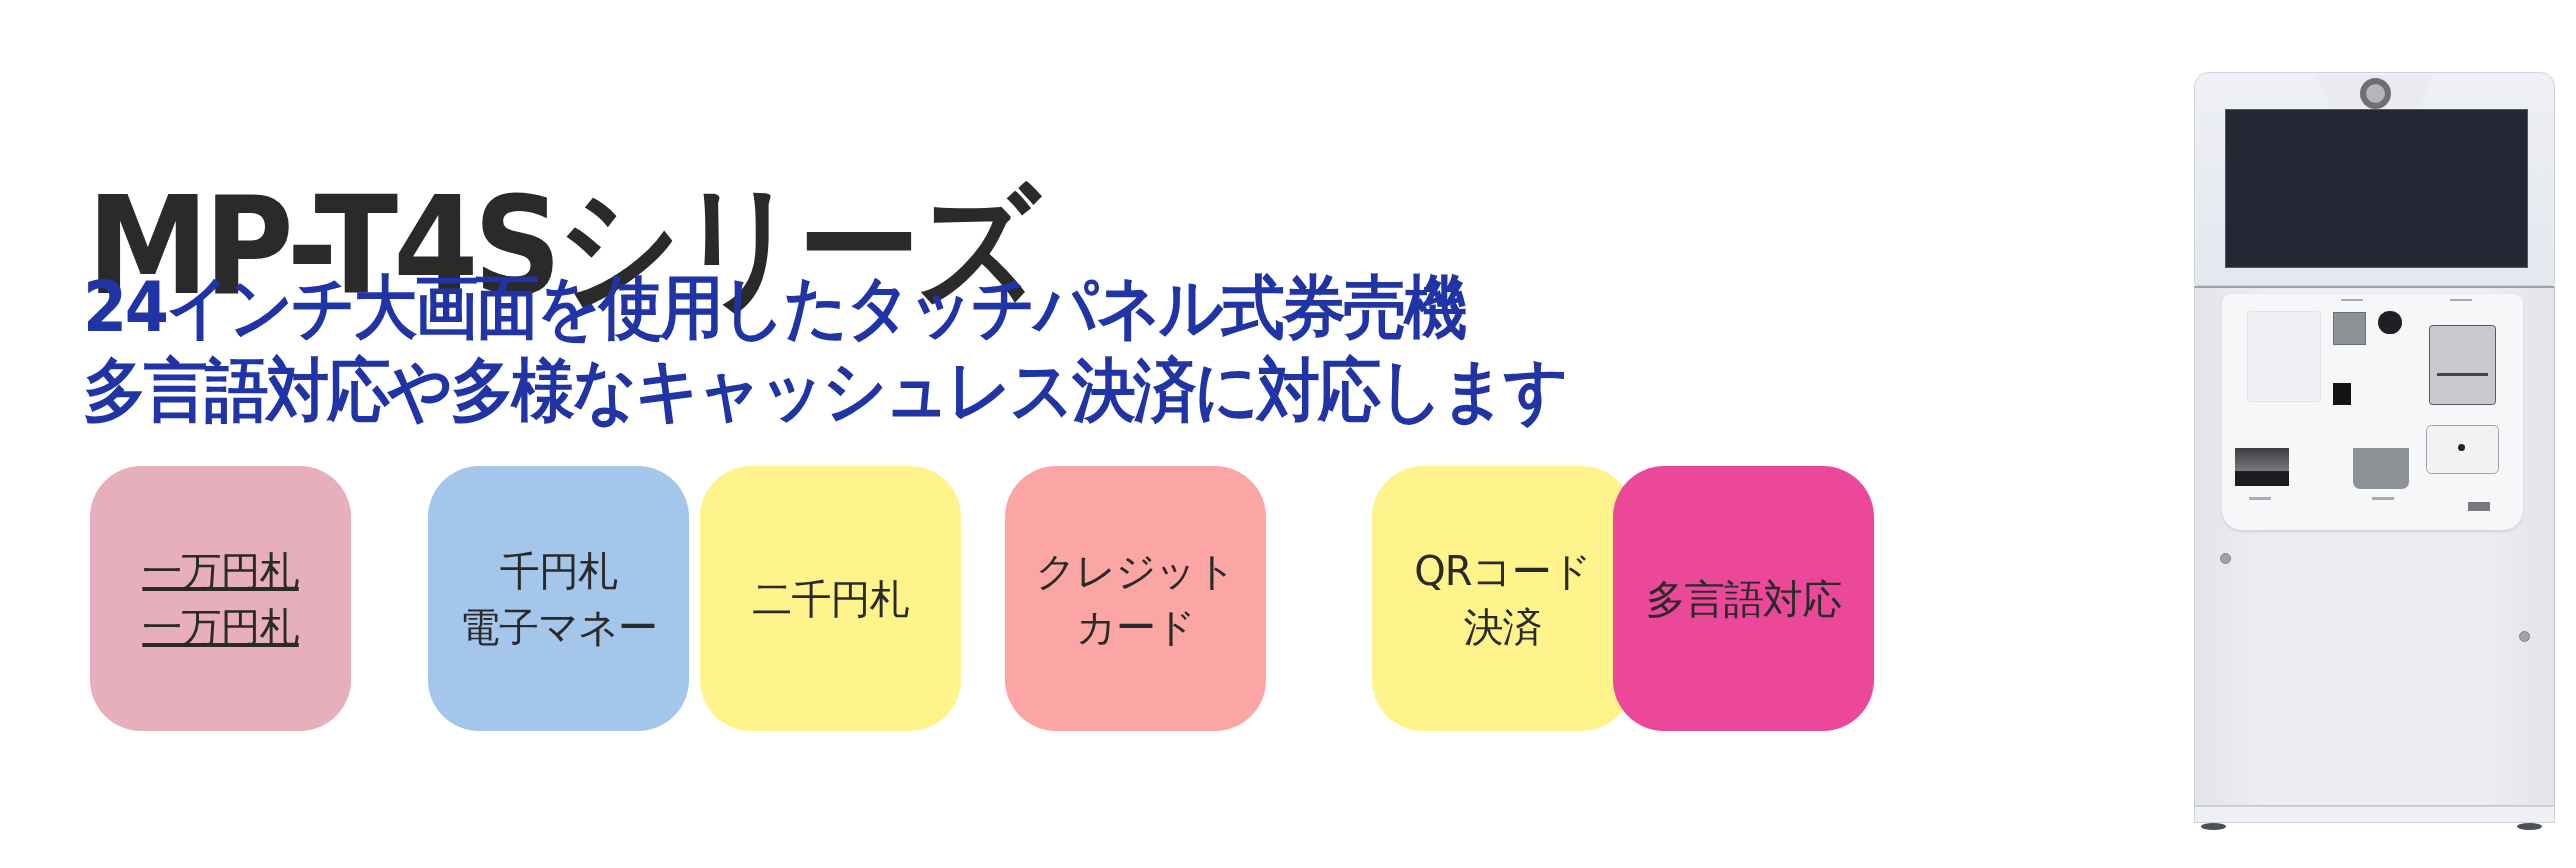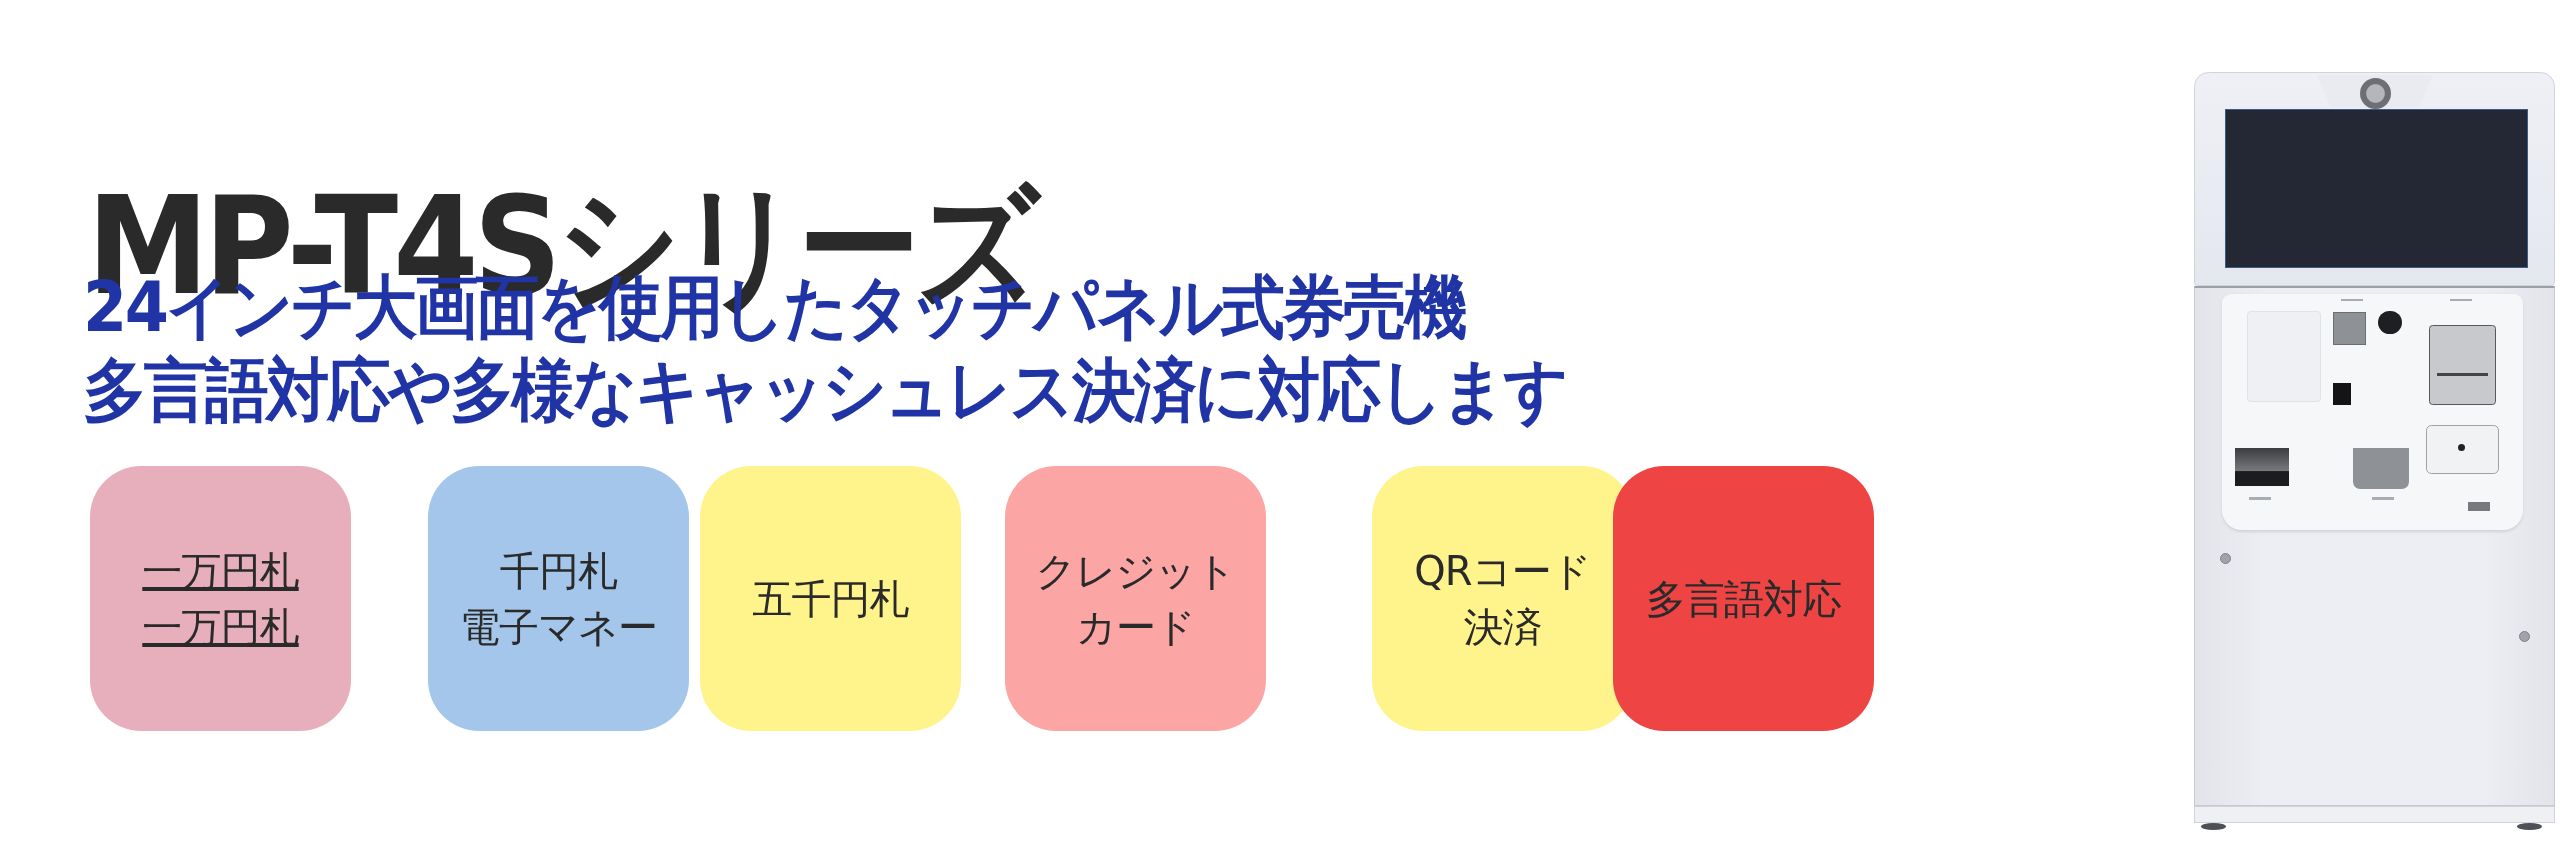--- a/index.html
+++ b/index.html
@@ -89,31 +89,31 @@
 <div class="badges">
   <div class="badge" style="left: 90px; background: rgb(231, 174, 187); text-decoration: underline;">
     <span class="line">一万円札</span>
     <span class="line">一万円札</span>
   </div>
   <div class="badge" style="left: 396px; background: rgb(164, 198, 234); margin-left: 32px;">
     <span class="line">千円札</span>
     <span class="line">電子マネー</span>
   </div>
   <div class="badge" style="left: 700px; background: rgb(255, 243, 139);">
-    <span class="line">五千円札</span>
+    <span class="line">二千円札</span>
   </div>
   <div class="badge" style="left: 1005px; background: #fca5a5;">
     <span class="line">クレジット</span>
     <span class="line">カード</span>
   </div>
   <div class="badge" style="left: 1372px; background: rgb(255, 243, 139);">
     <span class="line">QRコード</span>
     <span class="line">決済</span>
   </div>
-  <div class="badge" style="left: 1613px; background: #ef4444;">
+  <div class="badge" style="left: 1613px; background: #ec4899;">
     <span class="line">多言語対応</span>
   </div>
 </div>
 
 <div class="kiosk">
   <div class="k-head">
     <div class="k-cam-housing"></div>
     <div class="k-cam"></div>
     <div class="k-screen"></div>
   </div>

